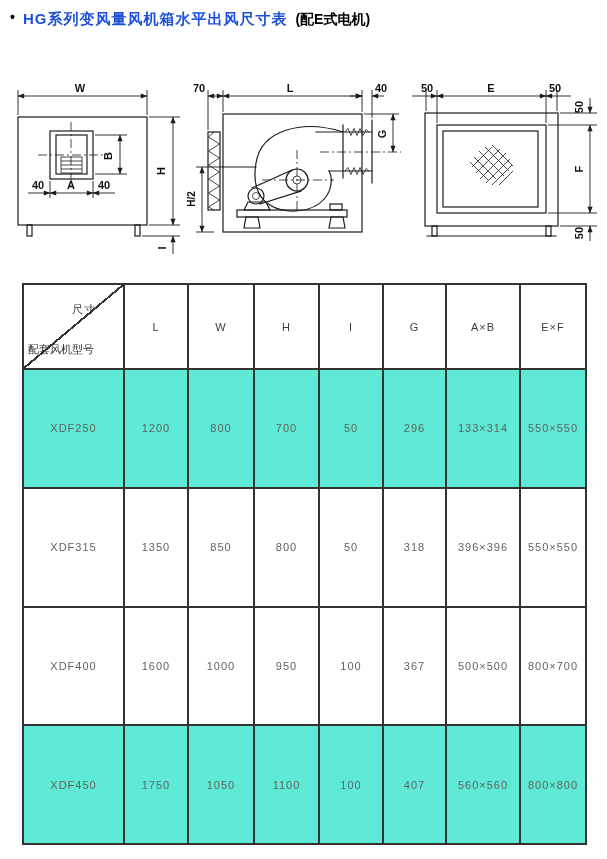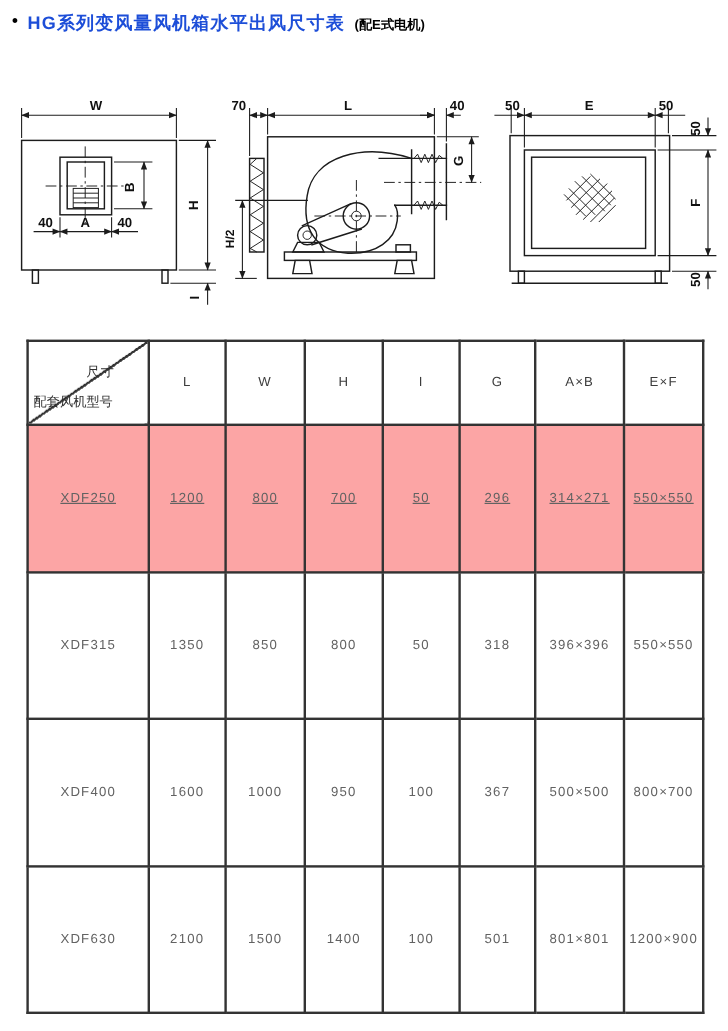--- a/index.html
+++ b/index.html
@@ -1,33 +1,33 @@
 <!DOCTYPE html>
 <html><head>
 <meta charset="utf-8">
 <style>
   html,body{margin:0;padding:0;background:#ffffff;}
   body{width:607px;height:859px;overflow:hidden;font-family:"Liberation Sans",sans-serif;}
   .title{height:40px;box-sizing:border-box;padding:9px 0 0 10px;white-space:nowrap;}
   .title .bullet{font-size:14px;font-weight:bold;color:#000;margin-right:8px;vertical-align:2px;}
   .title .main{font-size:15px;font-weight:bold;color:#1d4ed8;letter-spacing:1px;}
-  .title .suffix{font-size:11px;font-weight:bold;color:#000;margin-left:8px;}
+  .title .suffix{font-size:14px;font-weight:bold;color:#000;margin-left:8px;}
   svg{display:block;}
   .ln{fill:none;stroke:#1c1c1c;stroke-width:1.2;stroke-linecap:square;}
   .thin{fill:none;stroke:#1c1c1c;stroke-width:0.8;}
   .dim{fill:none;stroke:#1c1c1c;stroke-width:0.9;}
   .cl{fill:none;stroke:#1c1c1c;stroke-width:0.8;stroke-dasharray:9 3 2 3;}
   .lbl{font-family:"Liberation Sans",sans-serif;font-size:11px;font-weight:bold;fill:#101010;text-anchor:middle;}
   .lbl-sm{font-family:"Liberation Sans",sans-serif;font-size:10px;font-weight:bold;fill:#101010;text-anchor:middle;}
   table.dims{border-collapse:collapse;table-layout:fixed;margin:18px 0 0 22px;width:563px;height:562px;}
   table.dims td,table.dims th{border:2px solid #333;padding:0;text-align:center;vertical-align:middle;
     font-family:"Liberation Sans",sans-serif;font-size:11px;font-weight:normal;color:#626262;letter-spacing:1px;}
   table.dims th{color:#3c3c3c;letter-spacing:1px;}
-  table.dims tr.shaded td{background:#fca5a5;text-decoration:underline;}
-  table.dims tr.header-row{height:70px;}
+  table.dims tr.shaded td{background:#5eead4;}
+  table.dims tr.header-row{height:85px;}
   th.corner{position:relative;background-image:linear-gradient(to bottom right,transparent calc(50% - 1px),#333 calc(50% - 1px),#333 calc(50% + 1px),transparent calc(50% + 1px));}
   th.corner .c-top{position:absolute;top:17px;left:48px;font-size:11px;color:#2f2f2f;letter-spacing:1px;}
   th.corner .c-bottom{position:absolute;bottom:11px;left:4px;font-size:11px;color:#2f2f2f;letter-spacing:0;}
 </style>
 </head>
 <body>
 
 <div class="title">
   <span class="bullet">•</span><span class="main">HG系列变风量风机箱水平出风尺寸表</span><span class="suffix">(配E式电机)</span>
 </div>
@@ -220,21 +220,21 @@
         <th>A×B</th>
         <th>E×F</th>
       </tr>
       <tr class="shaded">
         <td>XDF250</td>
         <td>1200</td>
         <td>800</td>
         <td>700</td>
         <td>50</td>
         <td>296</td>
-        <td>314×271</td>
+        <td>133×314</td>
         <td>550×550</td>
       </tr>
       <tr>
         <td>XDF315</td>
         <td>1350</td>
         <td>850</td>
         <td>800</td>
         <td>50</td>
         <td>318</td>
         <td>396×396</td>
@@ -243,24 +243,24 @@
       <tr>
         <td>XDF400</td>
         <td>1600</td>
         <td>1000</td>
         <td>950</td>
         <td>100</td>
         <td>367</td>
         <td>500×500</td>
         <td>800×700</td>
       </tr>
-      <tr>
-        <td>XDF630</td>
-        <td>2100</td>
-        <td>1500</td>
-        <td>1400</td>
+      <tr class="shaded">
+        <td>XDF450</td>
+        <td>1750</td>
+        <td>1050</td>
+        <td>1100</td>
         <td>100</td>
-        <td>501</td>
-        <td>801×801</td>
-        <td>1200×900</td>
+        <td>407</td>
+        <td>560×560</td>
+        <td>800×800</td>
       </tr>
     </tbody>
 </table>
 
 </body></html>

